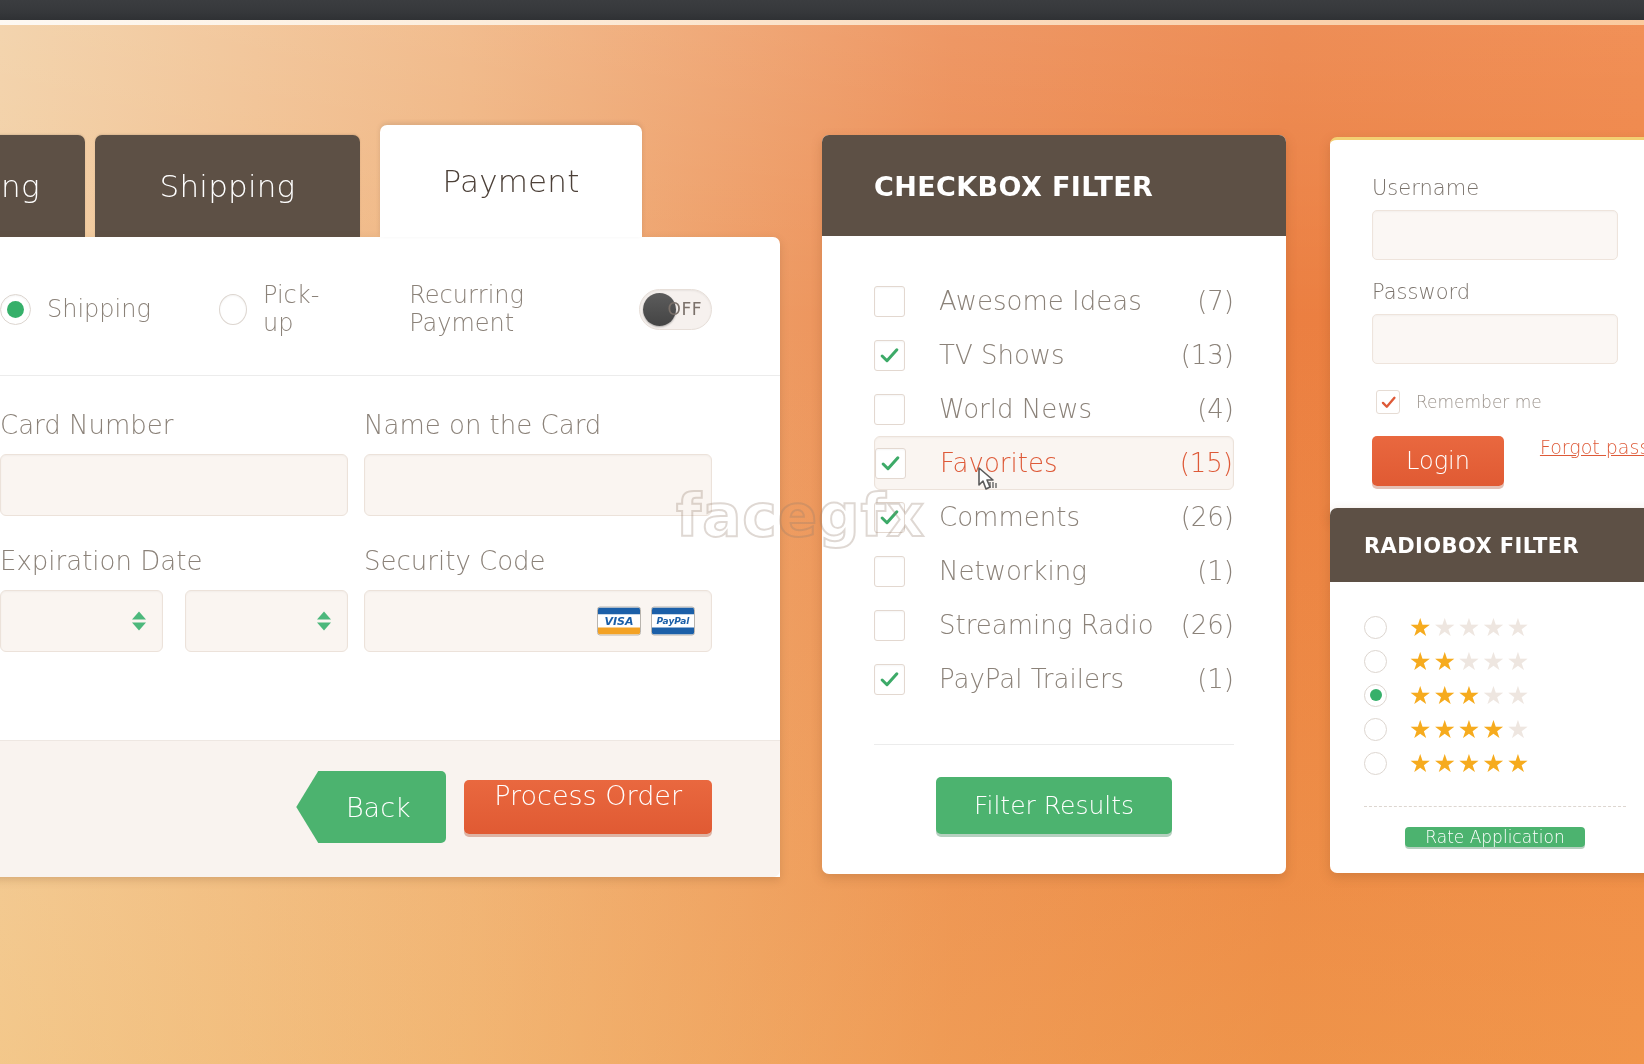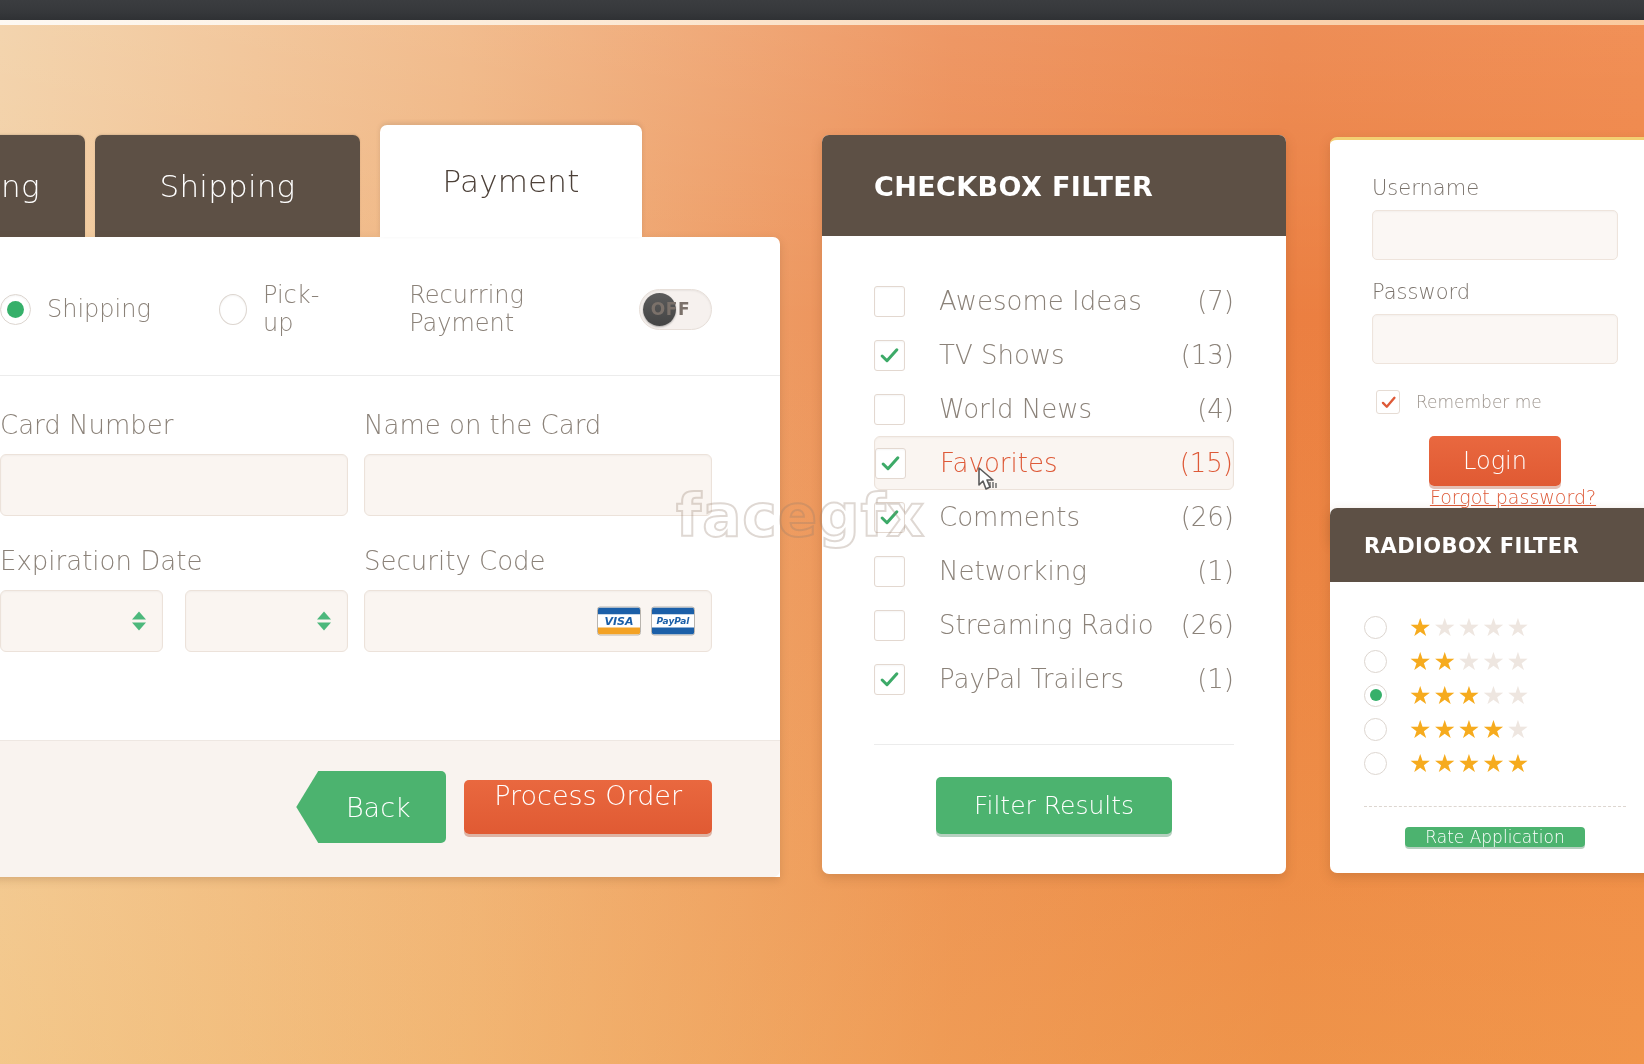--- a/index.html
+++ b/index.html
@@ -101,22 +101,22 @@
     position: relative; display: flex; align-items: center;
     box-shadow: inset 0 1px 2px rgba(0,0,0,0.06);
   }
   .toggle .knob {
     position: absolute; left: 3px; top: 3px;
     width: 33px; height: 33px; border-radius: 50%;
     background: linear-gradient(to bottom, #5c5c5c, #444444);
     box-shadow: 0 1px 2px rgba(0,0,0,0.3);
   }
   .toggle .offtxt {
-    position: absolute; right: 21px;
-    font-size: 17px; font-weight: bold; color: #7b716a; letter-spacing: .5px;
+    position: absolute; right: 9px;
+    font-size: 17px; font-weight: normal; color: #7b716a; letter-spacing: .5px;
   }
 
   .pay-fields { padding: 34px 68px 58px 100px; }
   .field-row { display: flex; gap: 16px; margin-bottom: 30px; }
   .field { flex: 1; }
   .field-label {
     font-size: 26px; color: #8b8279; font-weight: 300;
     margin-bottom: 14px; display: block;
   }
   .inp {
@@ -250,21 +250,21 @@
     background: #fbf7f4; border: 1px solid #eee4dc; border-radius: 5px;
     margin-bottom: 20px;
     box-shadow: inset 0 1px 2px rgba(0,0,0,0.035);
   }
   .lg-remember { display: flex; align-items: center; margin: 6px 0 22px 4px; }
   .lg-cb {
     width: 24px; height: 24px; border: 1px solid #e6dcd4; border-radius: 3px;
     background: #fff; display: flex; align-items: center; justify-content: center;
   }
   .lg-remember .txt { margin-left: 16px; font-size: 17px; color: #9b938c; font-weight: 300; }
-  .lg-actions { display: flex; align-items: center; flex-direction: column; }
+  .lg-actions { display: flex; align-items: flex-start; }
   .btn-login {
     background: linear-gradient(to bottom, #e9683f, #e05a33);
     color: #fff; font-size: 24px; font-weight: 300;
     padding: 11px 34px; border-radius: 5px;
     box-shadow: 0 3px 0 rgba(170,60,25,0.32);
   }
   .forgot {
     margin-left: 36px; font-size: 19px; color: #de5a38;
     text-decoration: underline; font-weight: 300; white-space: nowrap;
   }

